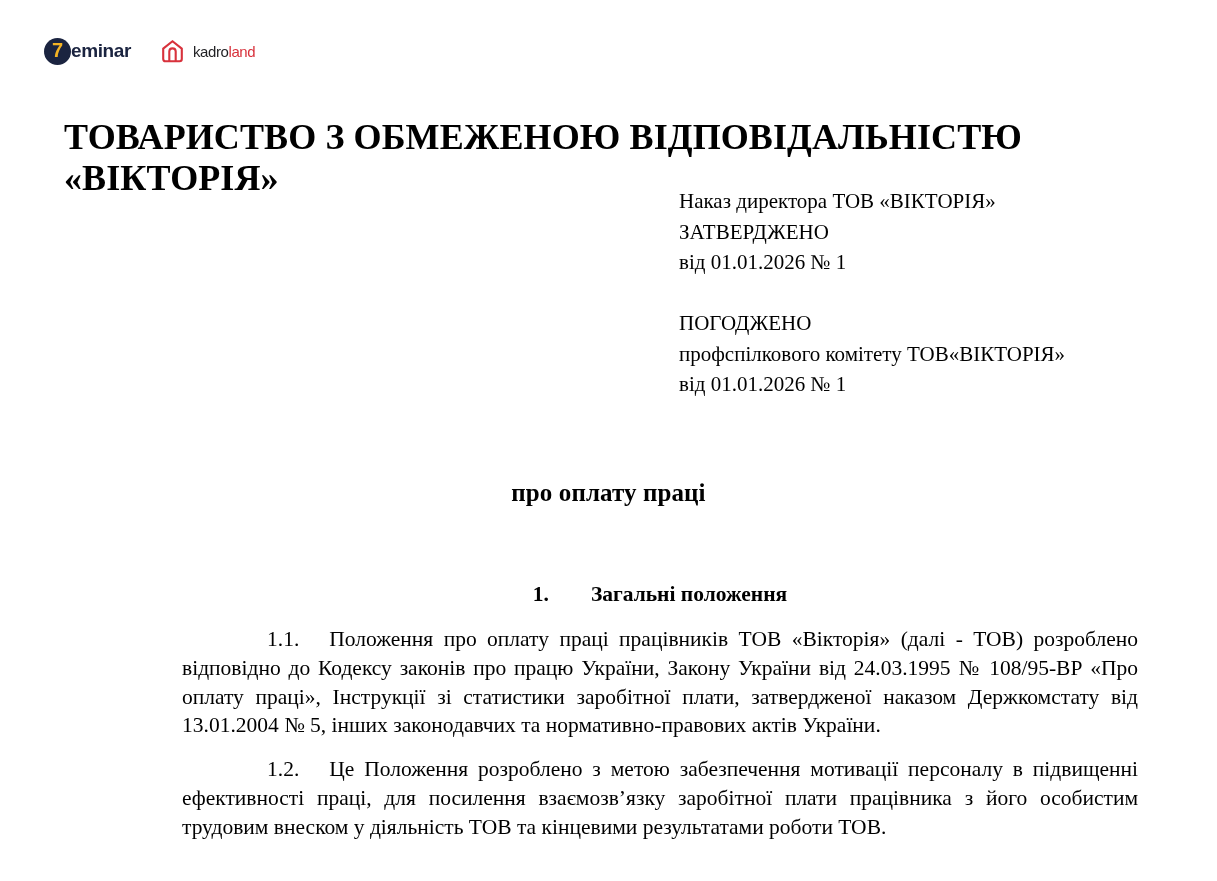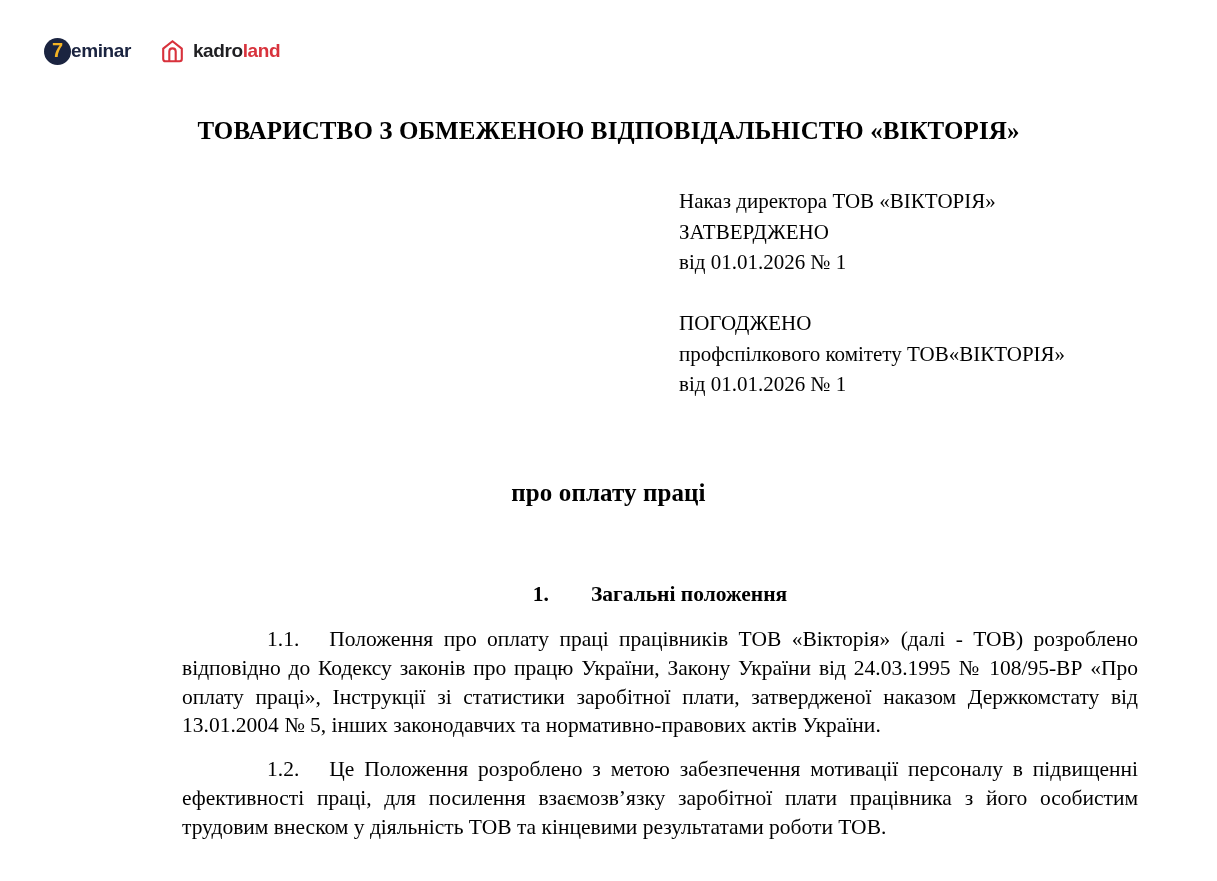--- a/index.html
+++ b/index.html
@@ -61,37 +61,36 @@
     transform: translateX(-3px);
   }
   .logo-mark-kadro {
     width: 25px;
     height: 25px;
     flex: 0 0 auto;
     position: relative;
   }
   .logo-word-kadro {
     font-family: "Liberation Sans", sans-serif;
-    font-weight: 700;
-    font-size: 19px;
+    font-weight: 400;
+    font-size: 15px;
     letter-spacing: -0.4px;
     margin-left: 5px;
   }
   .kadro-dark { color: #1f1f22; }
   .kadro-red  { color: #d8323c; }
 
   
   .doc-title {
     position: absolute;
     top: 117px;
     left: 64px;
     right: 64px;
-    text-align: center;
     font-weight: 700;
-    font-size: 25px;
+    font-size: 36px;
     letter-spacing: 0.1px;
     line-height: 1.15;
   }
 
   .approval-block {
     position: absolute;
     left: 679px;
     width: 500px;
     font-size: 21px;
     line-height: 30.5px;

